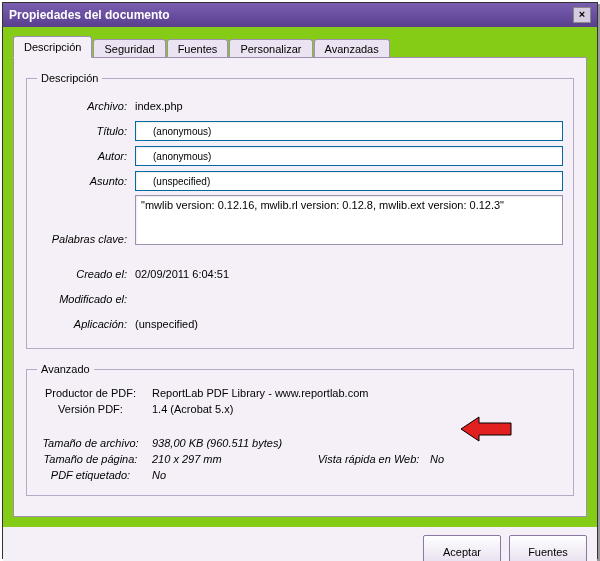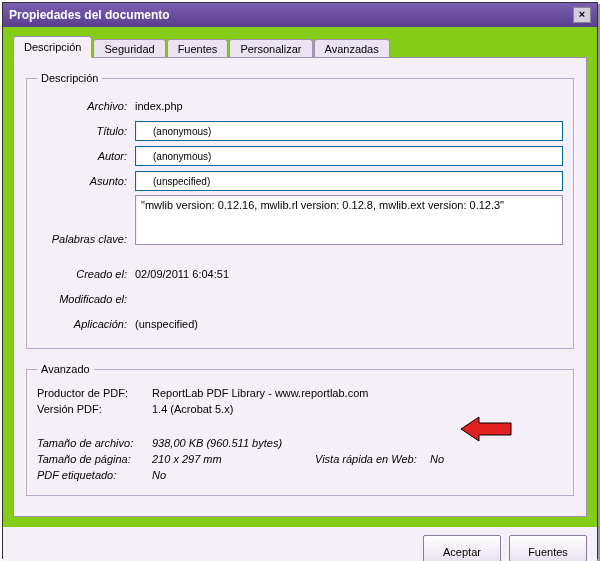--- a/index.html
+++ b/index.html
@@ -105,21 +105,21 @@
   }
   .label {
     width: 98px;
     text-align: right;
     padding-right: 8px;
     white-space: nowrap;
     font-style: italic;
   }
   .label-wide {
     width: 115px;
-    text-align: left;
+    text-align: center;
     padding-right: 8px;
     white-space: nowrap;
   }
   .value {
     flex: 1;
     color: #000;
   }
   input.text {
     flex: 1;
     height: 20px;

